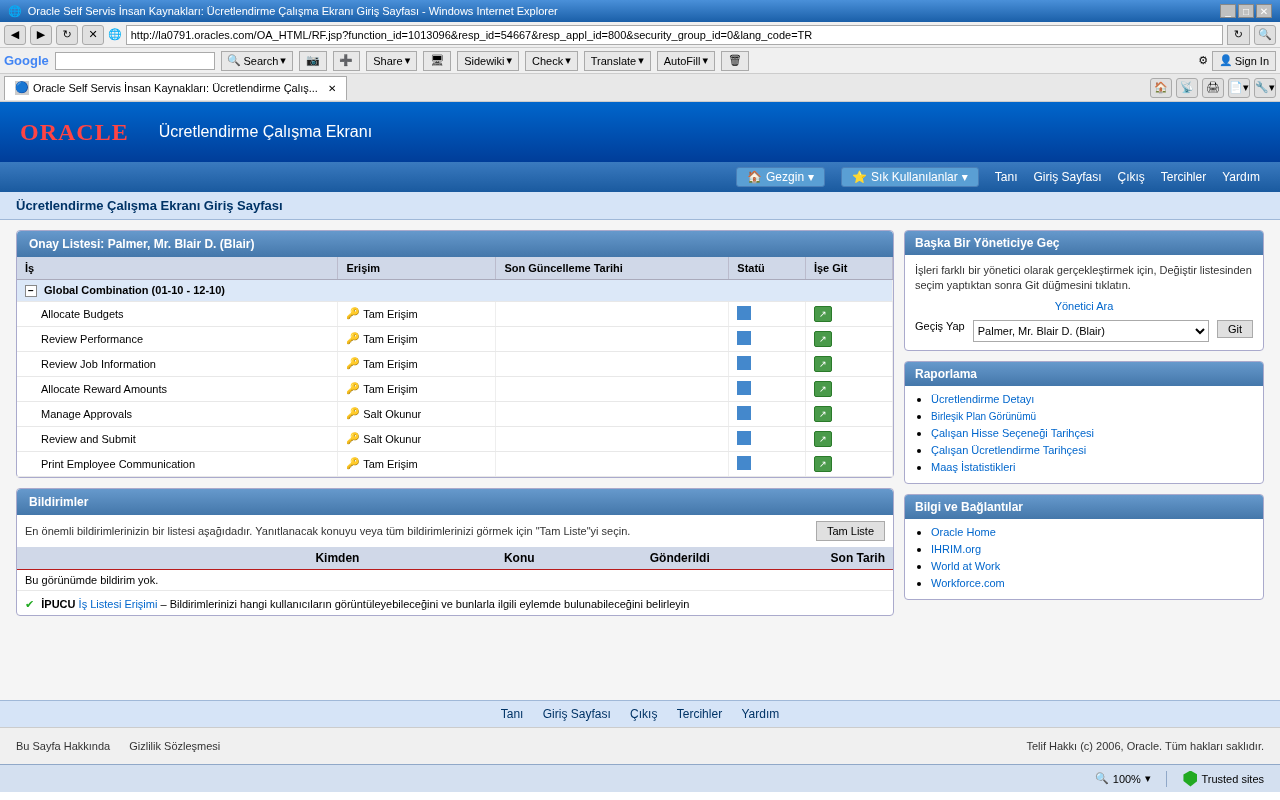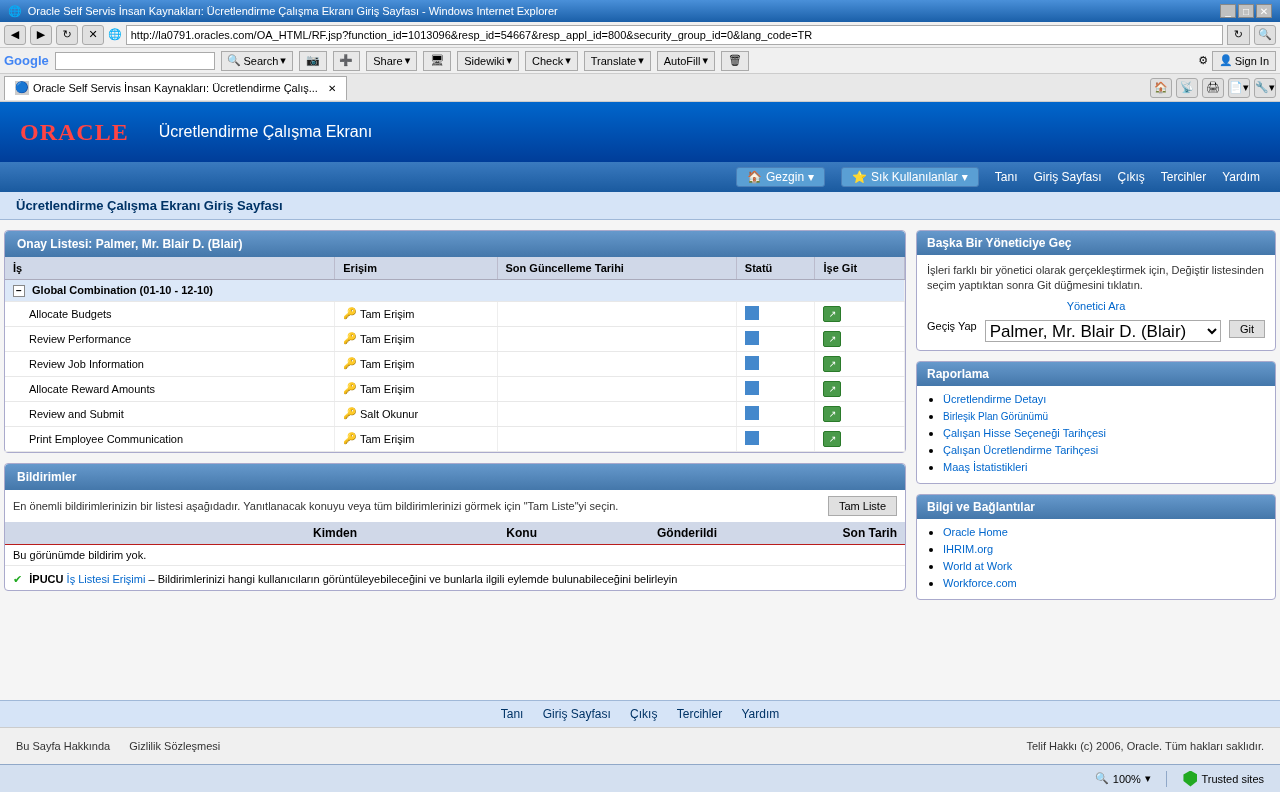--- a/index.html
+++ b/index.html
@@ -182,21 +182,21 @@
       padding: 6px 16px;
       font-size: 13px;
       font-weight: bold;
       color: #003366;
     }
 
     
     .main-content {
       display: flex;
       gap: 10px;
-      padding: 10px 4px;
+      padding: 10px 16px;
       background: #f5f5f5;
       min-height: 480px;
     }
 
     
     .left-panel { flex: 1; }
 
     
     .section-header {
       background: linear-gradient(to bottom, #6699cc, #4477aa);
@@ -324,21 +324,21 @@
       font-size: 12px;
       font-weight: bold;
     }
     .right-section-body { padding: 8px 10px; font-size: 11px; }
     .right-section-body p { margin-bottom: 6px; color: #333; line-height: 1.4; }
     .gecis-row { display: flex; align-items: flex-start; gap: 8px; margin-top: 8px; }
     .gecis-label { font-size: 11px; white-space: nowrap; }
     .gecis-select {
       flex: 1; height: 22px;
       border: 1px solid #aaa;
-      font-size: 17px;
+      font-size: 11px;
       background: white;
     }
     .git-btn {
       background: #e0e0e0;
       border: 1px solid #aaa;
       padding: 2px 10px;
       font-size: 11px;
       cursor: pointer;
     }
 
@@ -543,20 +543,27 @@
           <tr>
             <td style="padding-left:24px;">Review Job Information</td>
             <td><span class="access-icon"><span>🔑</span> Tam Erişim</span></td>
             <td></td>
             <td><span class="status-box"></span></td>
             <td><span class="goto-icon">↗</span></td>
           </tr>
           <tr>
             <td style="padding-left:24px;">Allocate Reward Amounts</td>
             <td><span class="access-icon"><span>🔑</span> Tam Erişim</span></td>
+            <td></td>
+            <td><span class="status-box"></span></td>
+            <td><span class="goto-icon">↗</span></td>
+          </tr>
+          <tr>
+            <td style="padding-left:24px;">Manage Approvals</td>
+            <td><span class="access-icon"><span>🔑</span> Salt Okunur</span></td>
             <td></td>
             <td><span class="status-box"></span></td>
             <td><span class="goto-icon">↗</span></td>
           </tr>
           <tr>
             <td style="padding-left:24px;">Review and Submit</td>
             <td><span class="access-icon"><span>🔑</span> Salt Okunur</span></td>
             <td></td>
             <td><span class="status-box"></span></td>
             <td><span class="goto-icon">↗</span></td>

